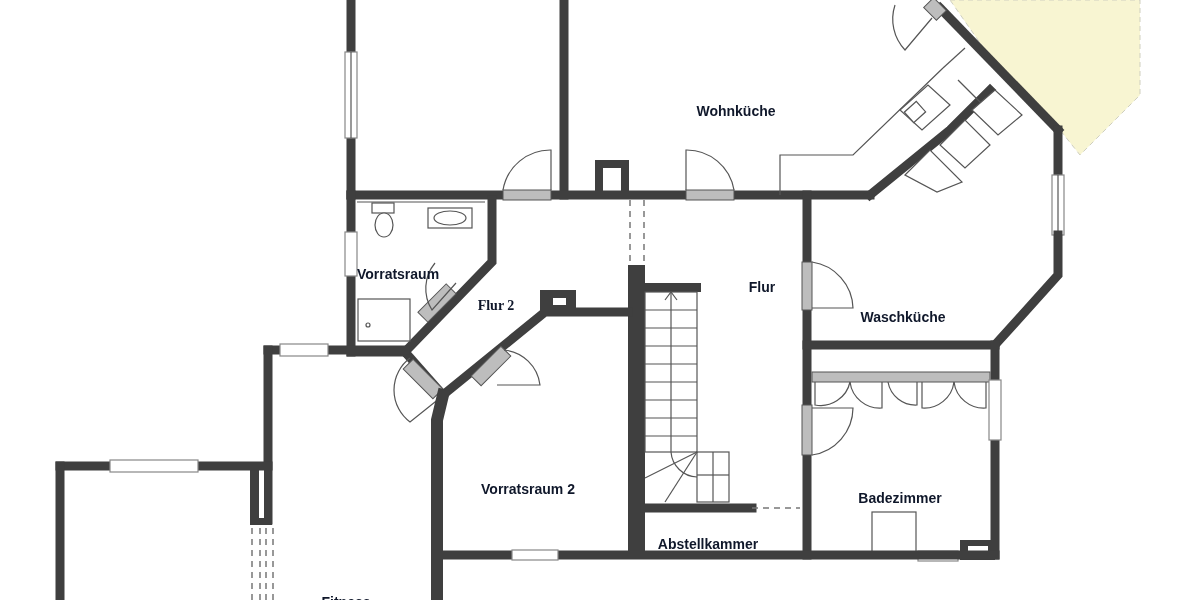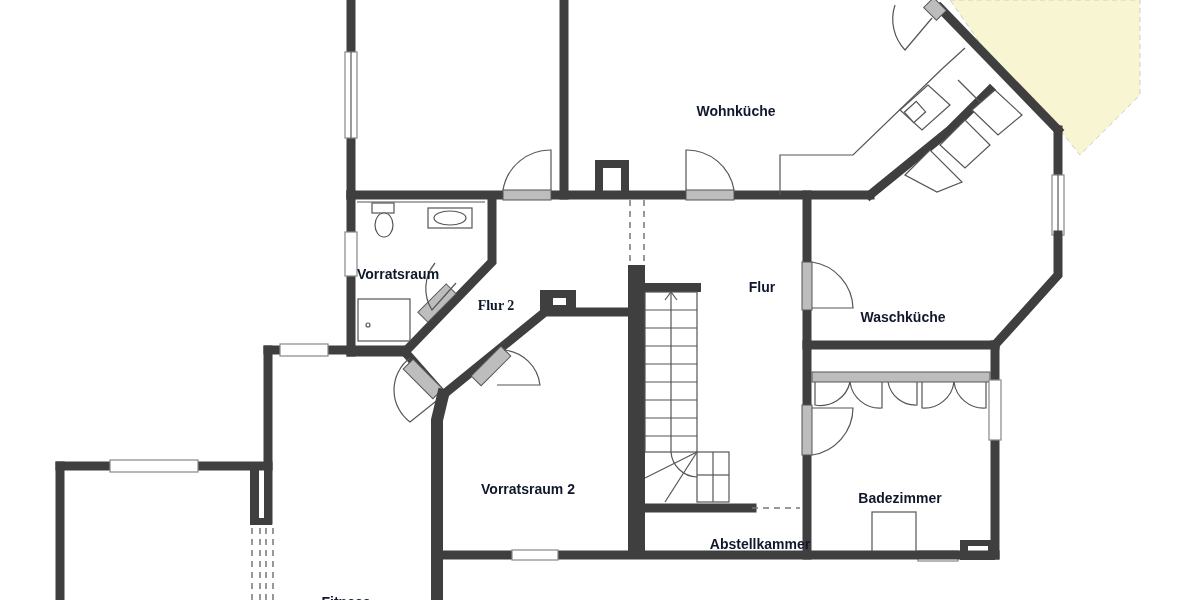--- a/index.html
+++ b/index.html
@@ -176,14 +176,14 @@
   </g>
 </svg>
 
 <div class="room-label" style="left:736px;top:111px;">Wohnküche</div>
 <div class="room-label" style="left:398px;top:274px;">Vorratsraum</div>
 <div class="room-label" style="left:496px;top:306px;font-family:Liberation Serif, serif;">Flur 2</div>
 <div class="room-label" style="left:726px;top:287px;margin-left:36px;">Flur</div>
 <div class="room-label" style="left:903px;top:317px;">Waschküche</div>
 <div class="room-label" style="left:528px;top:489px;">Vorratsraum 2</div>
 <div class="room-label" style="left:900px;top:498px;">Badezimmer</div>
-<div class="room-label" style="left:760px;top:544px;">Abstellkammer</div>
+<div class="room-label" style="left:708px;top:544px;">Abstellkammer</div>
 <div class="room-label" style="left:346px;top:602px;">Fitness</div>
 
 </body></html>

